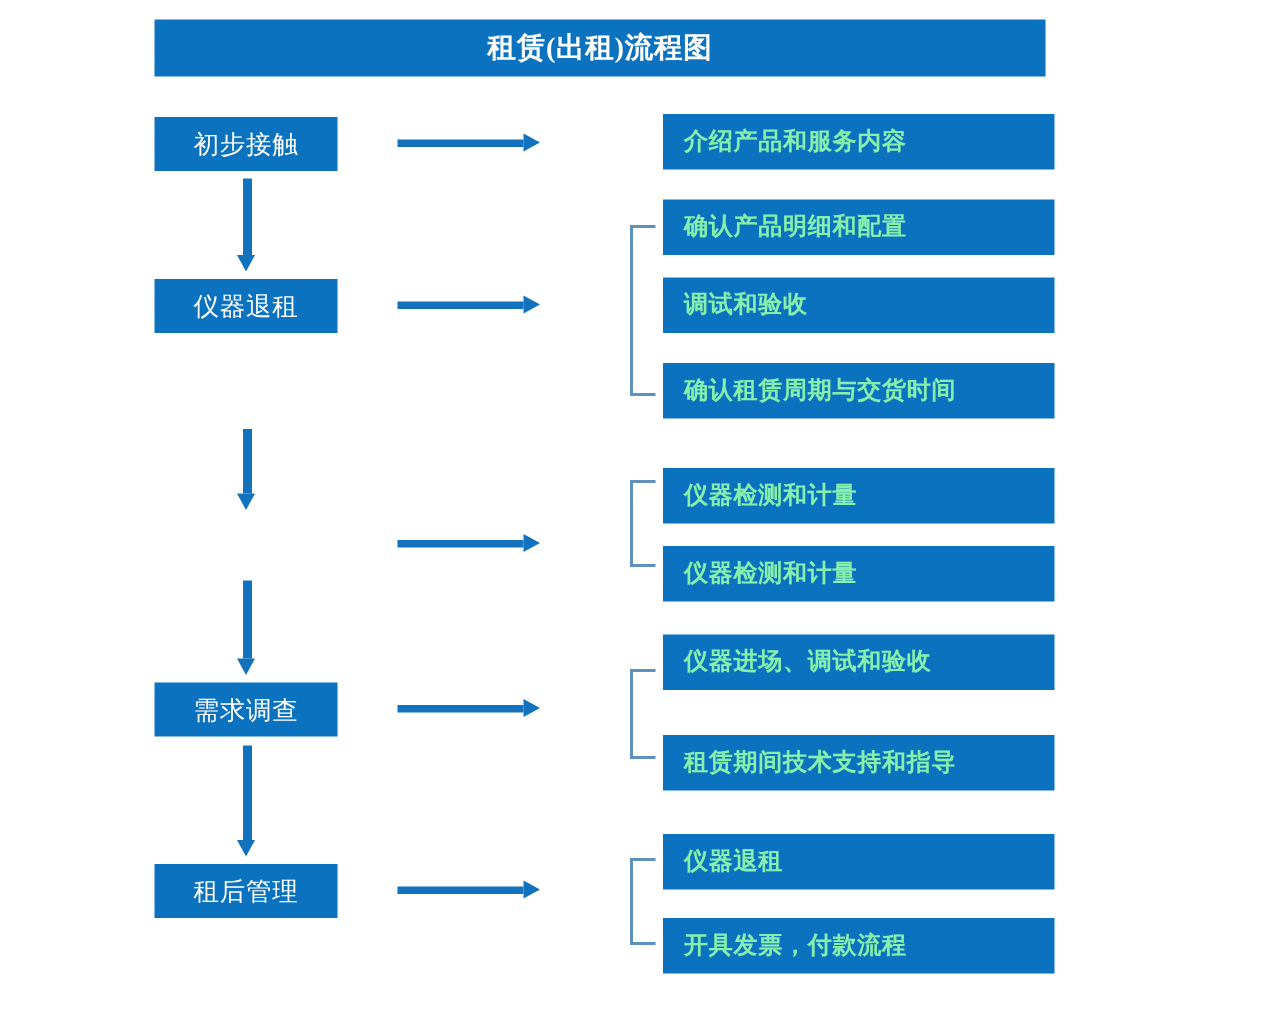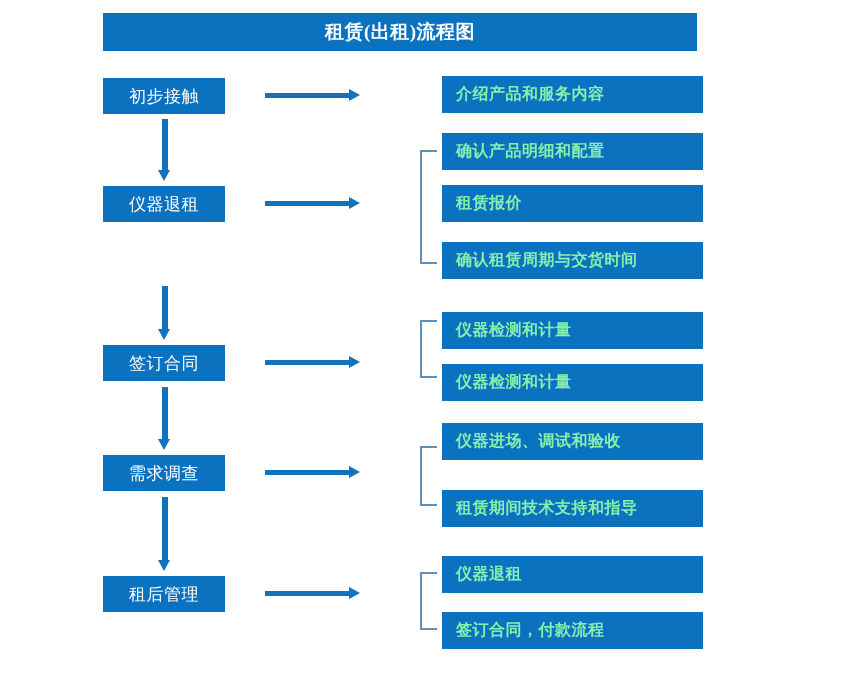--- a/index.html
+++ b/index.html
@@ -130,21 +130,20 @@
 <body>
 
 <div id="canvas">
 
   <div class="title-bar">租赁(出租)流程图</div>
 
   <div class="stage-box" style="top:78px;">初步接触</div>
 
   <div class="stage-box" style="top:186px;">仪器退租</div>
 
-  <div class="stage-box" style="top:345px;">签订合同</div>
 
   <div class="stage-box" style="top:455px;">需求调查</div>
 
   <div class="stage-box" style="top:576px;">租后管理</div>
 
   <div class="v-arrow" style="top:119px; height:62px;">
     <div class="shaft" style="height:51px;"></div>
     <div class="head" style="top:51px;"></div>
   </div>
 
@@ -192,25 +191,25 @@
 
   <div class="bracket" style="top:320px; height:58px;"></div>
 
   <div class="bracket" style="top:446px; height:60px;"></div>
 
   <div class="bracket" style="top:572px; height:58px;"></div>
 
   <div class="detail-box" style="top:76px;">介绍产品和服务内容</div>
 
   <div class="detail-box" style="top:133px;">确认产品明细和配置</div>
-  <div class="detail-box" style="top:185px;">租赁报价</div>
+  <div class="detail-box" style="top:185px;">调试和验收</div>
   <div class="detail-box" style="top:242px;">确认租赁周期与交货时间</div>
 
   <div class="detail-box" style="top:312px;">仪器检测和计量</div>
   <div class="detail-box" style="top:364px;">仪器检测和计量</div>
 
   <div class="detail-box" style="top:423px;">仪器进场、调试和验收</div>
   <div class="detail-box" style="top:490px;">租赁期间技术支持和指导</div>
 
   <div class="detail-box" style="top:556px;">仪器退租</div>
-  <div class="detail-box" style="top:612px;">签订合同，付款流程</div>
+  <div class="detail-box" style="top:612px;">开具发票，付款流程</div>
 
 </div>
 
 </body></html>

